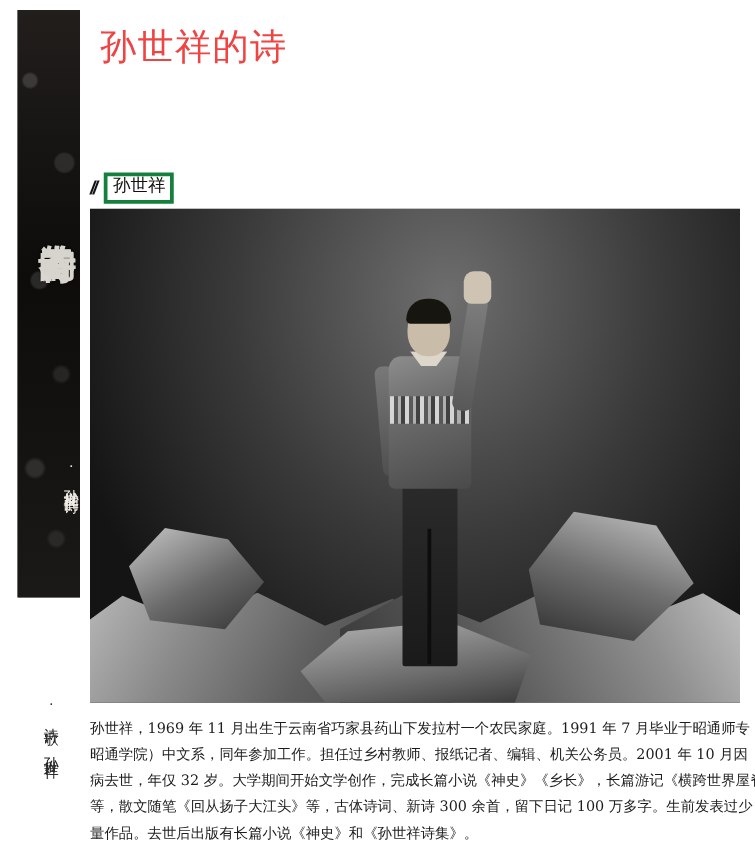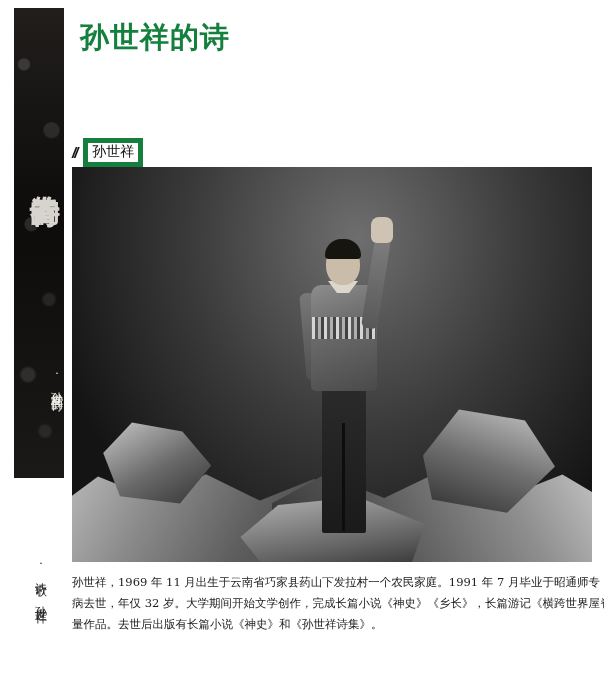--- a/index.html
+++ b/index.html
@@ -95,23 +95,23 @@
     letter-spacing: 3px;
     height: 126px;
   }
 
   
   .title {
     position: absolute;
     left: 80px;
     top: 18px;
     font-size: 29px;
-    font-weight: 700;
+    font-weight: 400;
     letter-spacing: 1px;
-    color: #15803d;
+    color: #ef4444;
     font-family: "DejaVu Sans", "Liberation Sans", sans-serif;
   }
 
   
   .byline {
     position: absolute;
     left: 72px;
     top: 138px;
     display: flex;
     align-items: center;
@@ -119,21 +119,21 @@
   }
   .byline .slashes {
     font-size: 15px;
     font-style: italic;
     font-weight: 700;
     color: #111;
     letter-spacing: -2px;
     font-family: "Liberation Sans", sans-serif;
   }
   .byline .author-box {
-    border: 5px solid #15803d;
+    border: 3px solid #15803d;
     padding: 1px 4px 2px 4px;
     font-size: 14px;
     color: #111;
     background: #fff;
     line-height: 1.15;
   }
 
   
   .photo {
     position: absolute;
@@ -344,17 +344,19 @@
     <div class="man-pattern"></div>
     <div class="man-arm-up"></div>
     <div class="man-hand"></div>
     <div class="man-collar"></div>
     <div class="man-head"></div>
     <div class="man-hair"></div>
   </div>
 
   <div class="caption">
     <span class="caption-line">孙世祥，1969 年 11 月出生于云南省巧家县药山下发拉村一个农民家庭。1991 年 7 月毕业于昭通师专（今</span>
+    <span class="caption-line">昭通学院）中文系，同年参加工作。担任过乡村教师、报纸记者、编辑、机关公务员。2001 年 10 月因</span>
     <span class="caption-line">病去世，年仅 32 岁。大学期间开始文学创作，完成长篇小说《神史》《乡长》，长篇游记《横跨世界屋脊》，</span>
+    <span class="caption-line">等，散文随笔《回从扬子大江头》等，古体诗词、新诗 300 余首，留下日记 100 万多字。生前发表过少</span>
     <span class="caption-line">量作品。去世后出版有长篇小说《神史》和《孙世祥诗集》。</span>
   </div>
 
 </div>
 
 </body></html>

